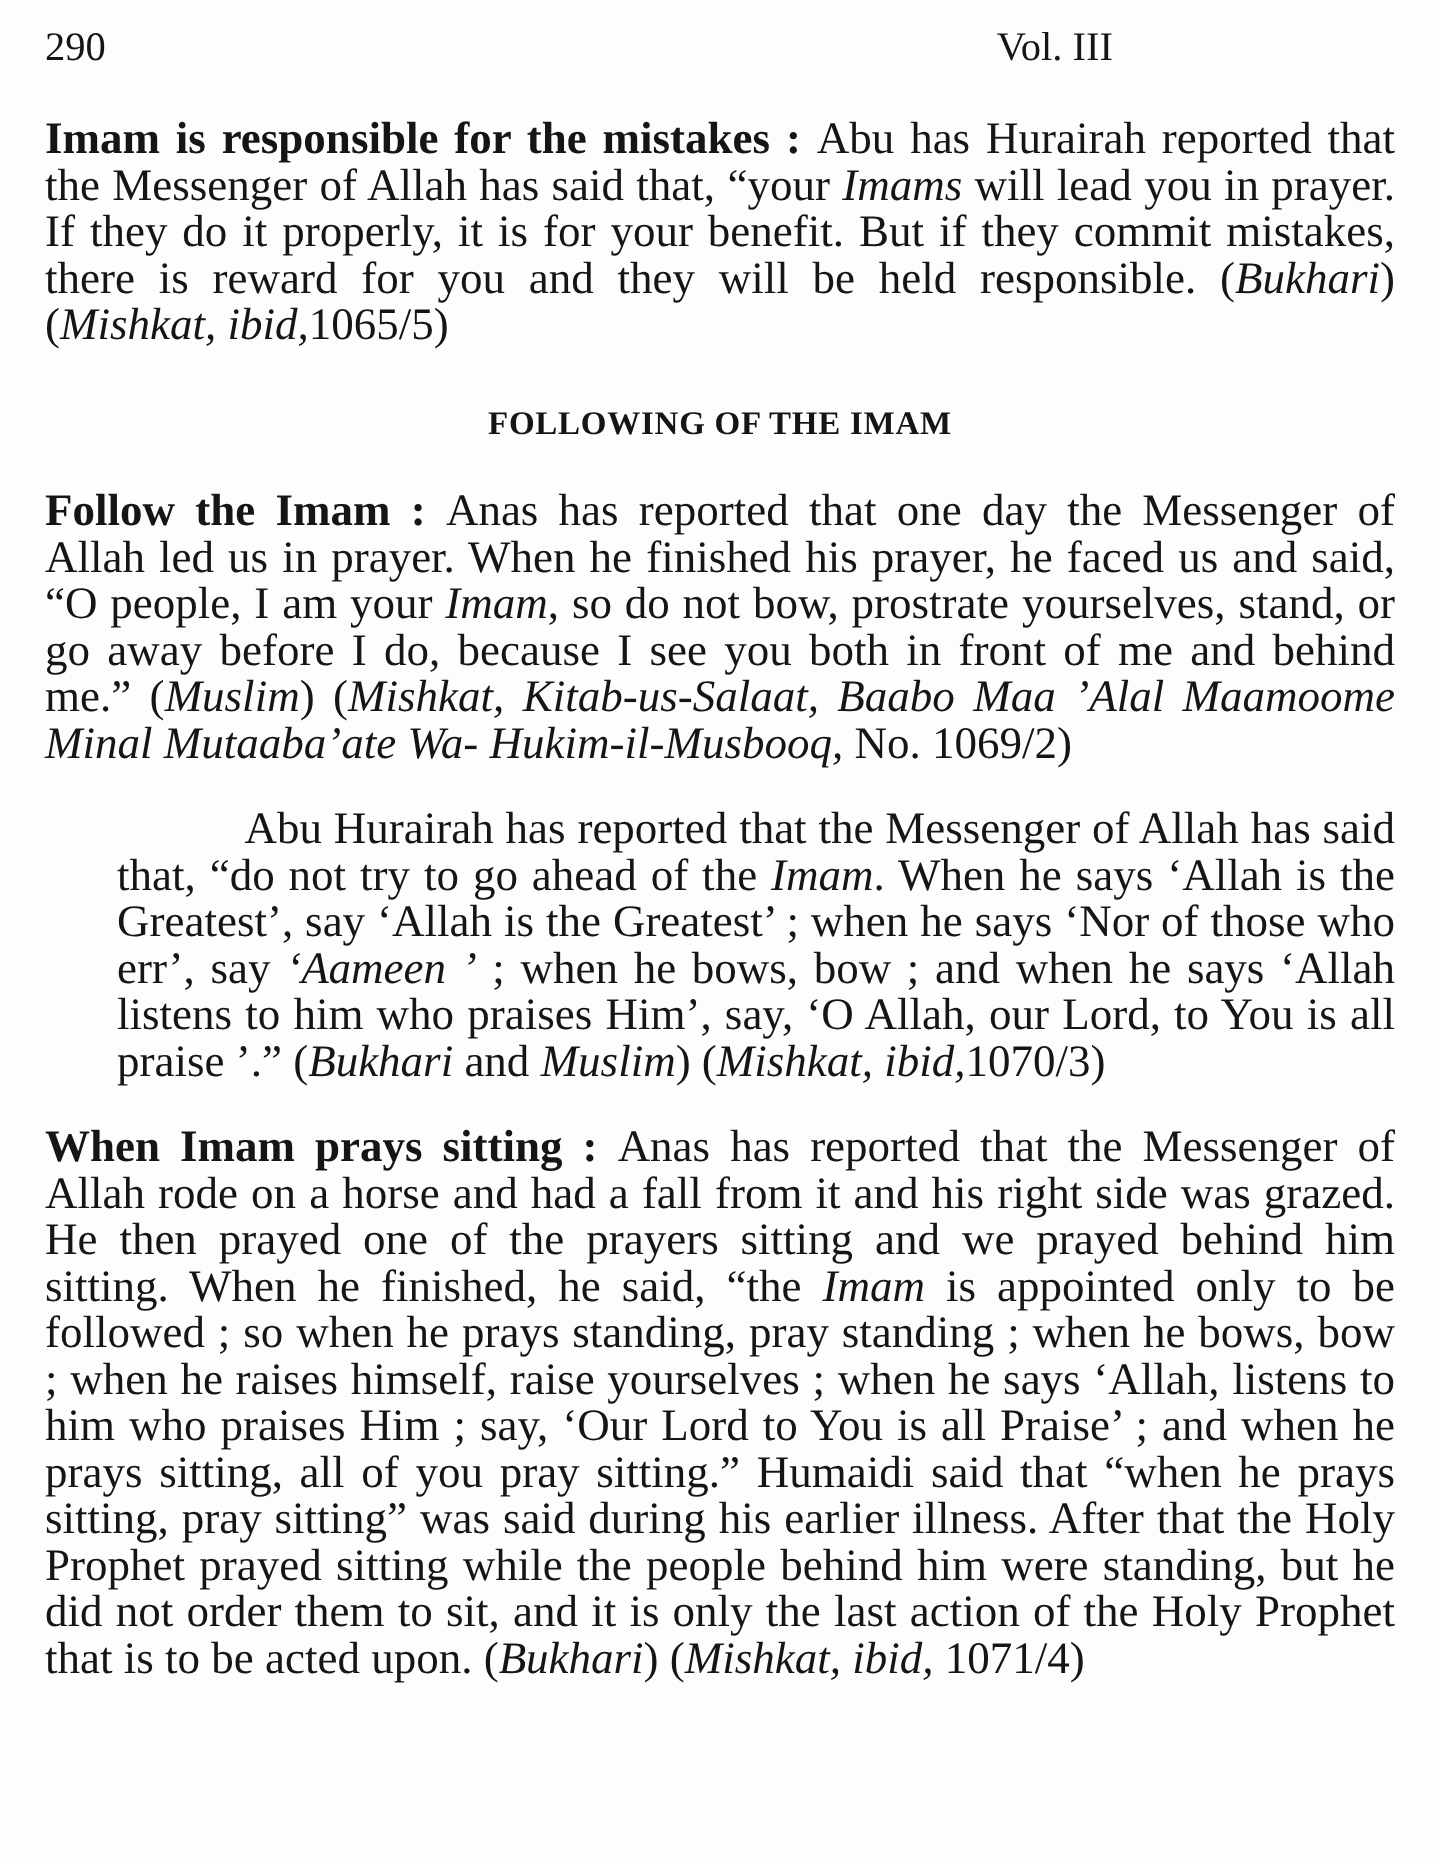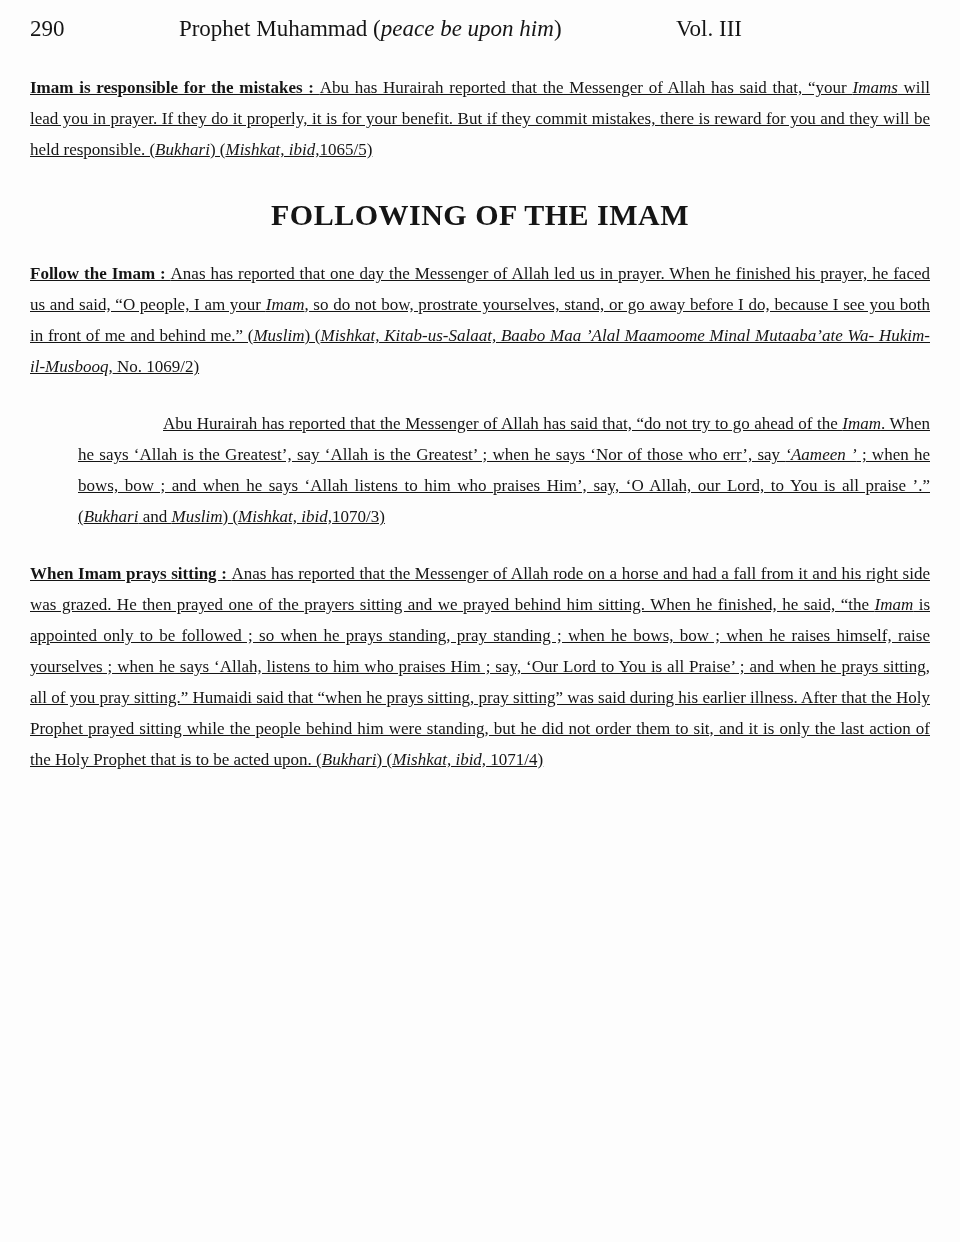--- a/index.html
+++ b/index.html
@@ -18,54 +18,52 @@
     padding: 16px 30px 0 30px;
     box-sizing: border-box;
     width: 960px;
     height: 1242px;
   }
   .header {
     display: flex;
     justify-content: space-between;
     align-items: baseline;
     width: 712px;
-    font-size: 23px;
+    font-size: 27px;
     margin-bottom: 30px;
     white-space: nowrap;
   }
   .para {
-    font-size: 17px;
+    font-size: 30px;
     line-height: 31px;
     text-align: justify;
     margin: 0 0 26px 0;
-    text-decoration: underline;
   }
   .heading {
-    font-size: 30px;
+    font-size: 22px;
     font-weight: bold;
     text-align: center;
     letter-spacing: 0.5px;
     margin: 34px 0 28px 0;
     line-height: 31px;
   }
   .indent {
     text-indent: 85px;
     margin-left: 48px;
   }
   .b  { font-weight: bold; }
   .i  { font-style: italic; }
 </style>
 </head>
 <body>
 
 <div class="page">
 
   <div class="header">
     <span>290</span>
-    <span><span>Prophet Muhammad (</span><span class="i">peace be upon him</span><span>)</span></span>
     <span>Vol. III</span>
   </div>
 
   <p class="para"><span class="b">Imam is responsible for the mistakes : </span><span>Abu has Hurairah reported that the Messenger of Allah has said that, “your </span><span class="i">Imams</span><span> will lead you in prayer. If they do it properly, it is for your benefit. But if they commit mistakes, there is reward for you and they will be held responsible. (</span><span class="i">Bukhari</span><span>) (</span><span class="i">Mishkat, ibid,</span><span>1065/5)</span></p>
 
   <h2 class="heading">FOLLOWING OF THE IMAM</h2>
 
   <p class="para"><span class="b">Follow the Imam : </span><span>Anas has reported that one day the Messenger of Allah led us in prayer. When he finished his prayer, he faced us and said, “O people, I am your </span><span class="i">Imam</span><span>, so do not bow, prostrate yourselves, stand, or go away before I do, because I see you both in front of me and behind me.” (</span><span class="i">Muslim</span><span>) (</span><span class="i">Mishkat, Kitab-us-Salaat, Baabo Maa ’Alal Maamoome Minal Mutaaba’ate Wa- Hukim-il-Musbooq,</span><span> No. 1069/2)</span></p>
 
   <p class="para indent"><span>Abu Hurairah has reported that the Messenger of Allah has said that, “do not try to go ahead of the </span><span class="i">Imam</span><span>. When he says ‘Allah is the Greatest’, say ‘Allah is the Greatest’ ; when he says ‘Nor of those who err’, say </span><span class="i">‘Aameen ’</span><span> ; when he bows, bow ; and when he says ‘Allah listens to him who praises Him’, say, ‘O Allah, our Lord, to You  is all praise ’.” (</span><span class="i">Bukhari</span><span> and </span><span class="i">Muslim</span><span>) (</span><span class="i">Mishkat, ibid,</span><span>1070/3)</span></p>

